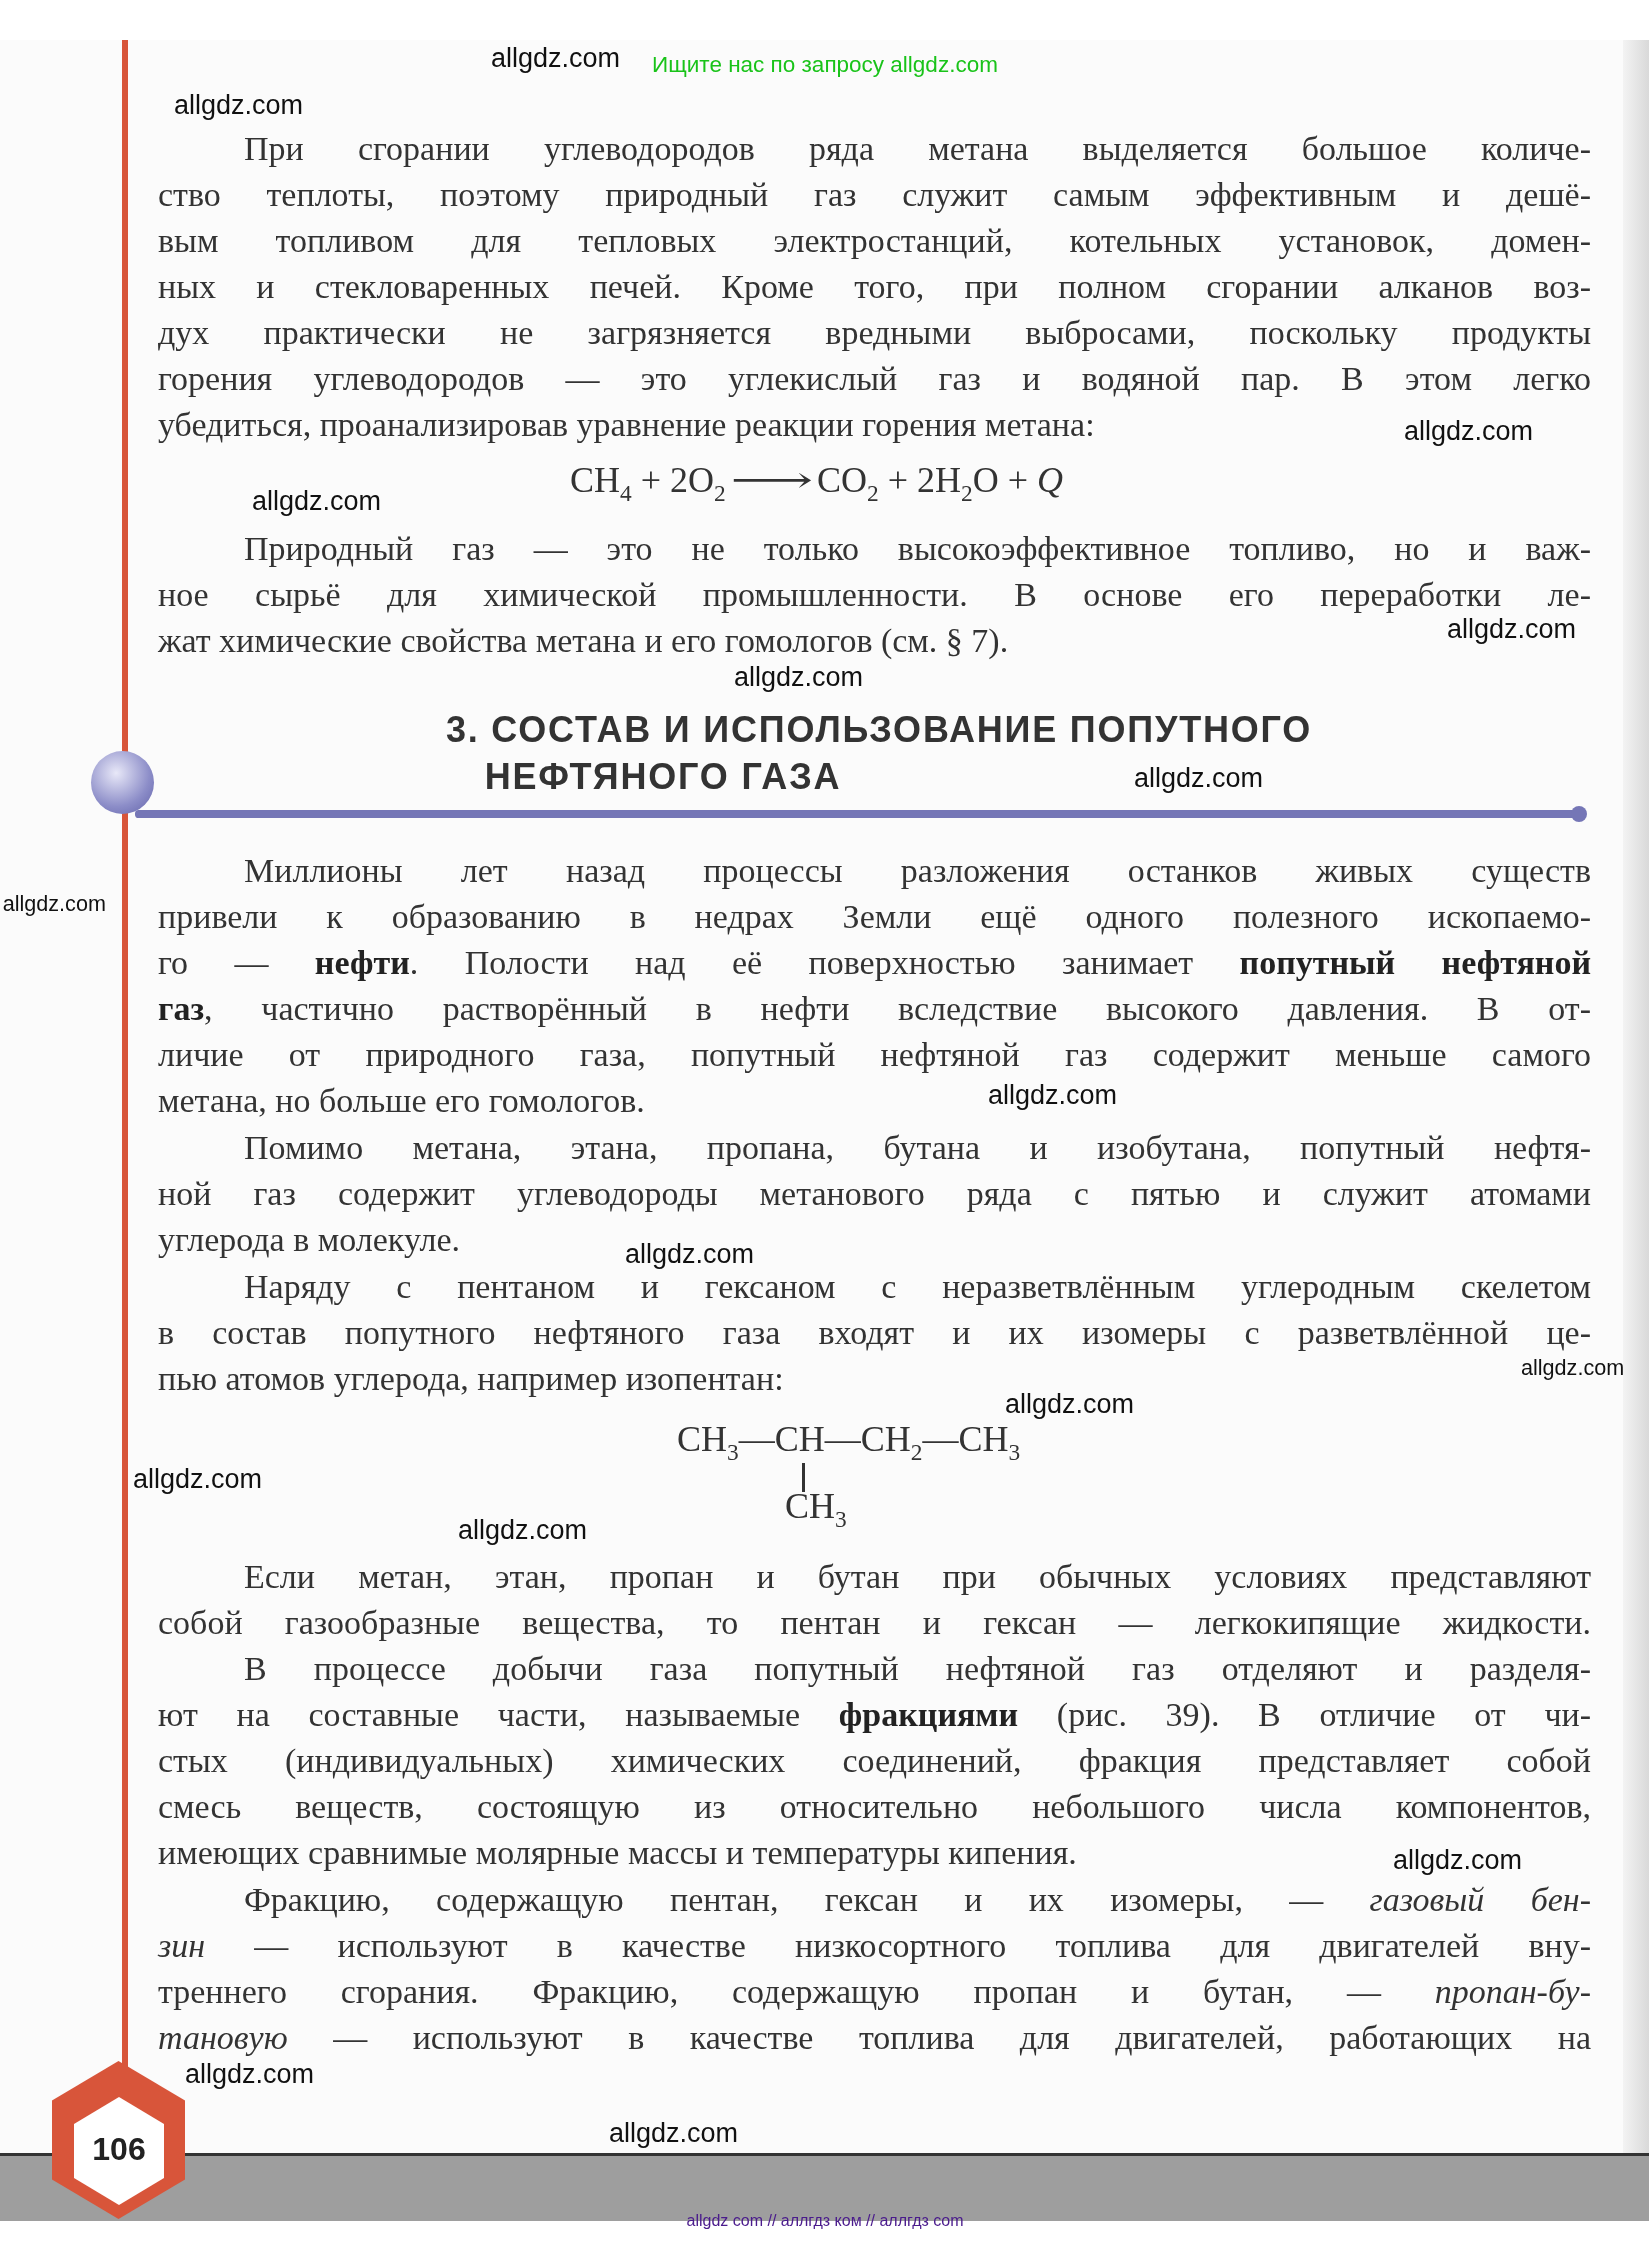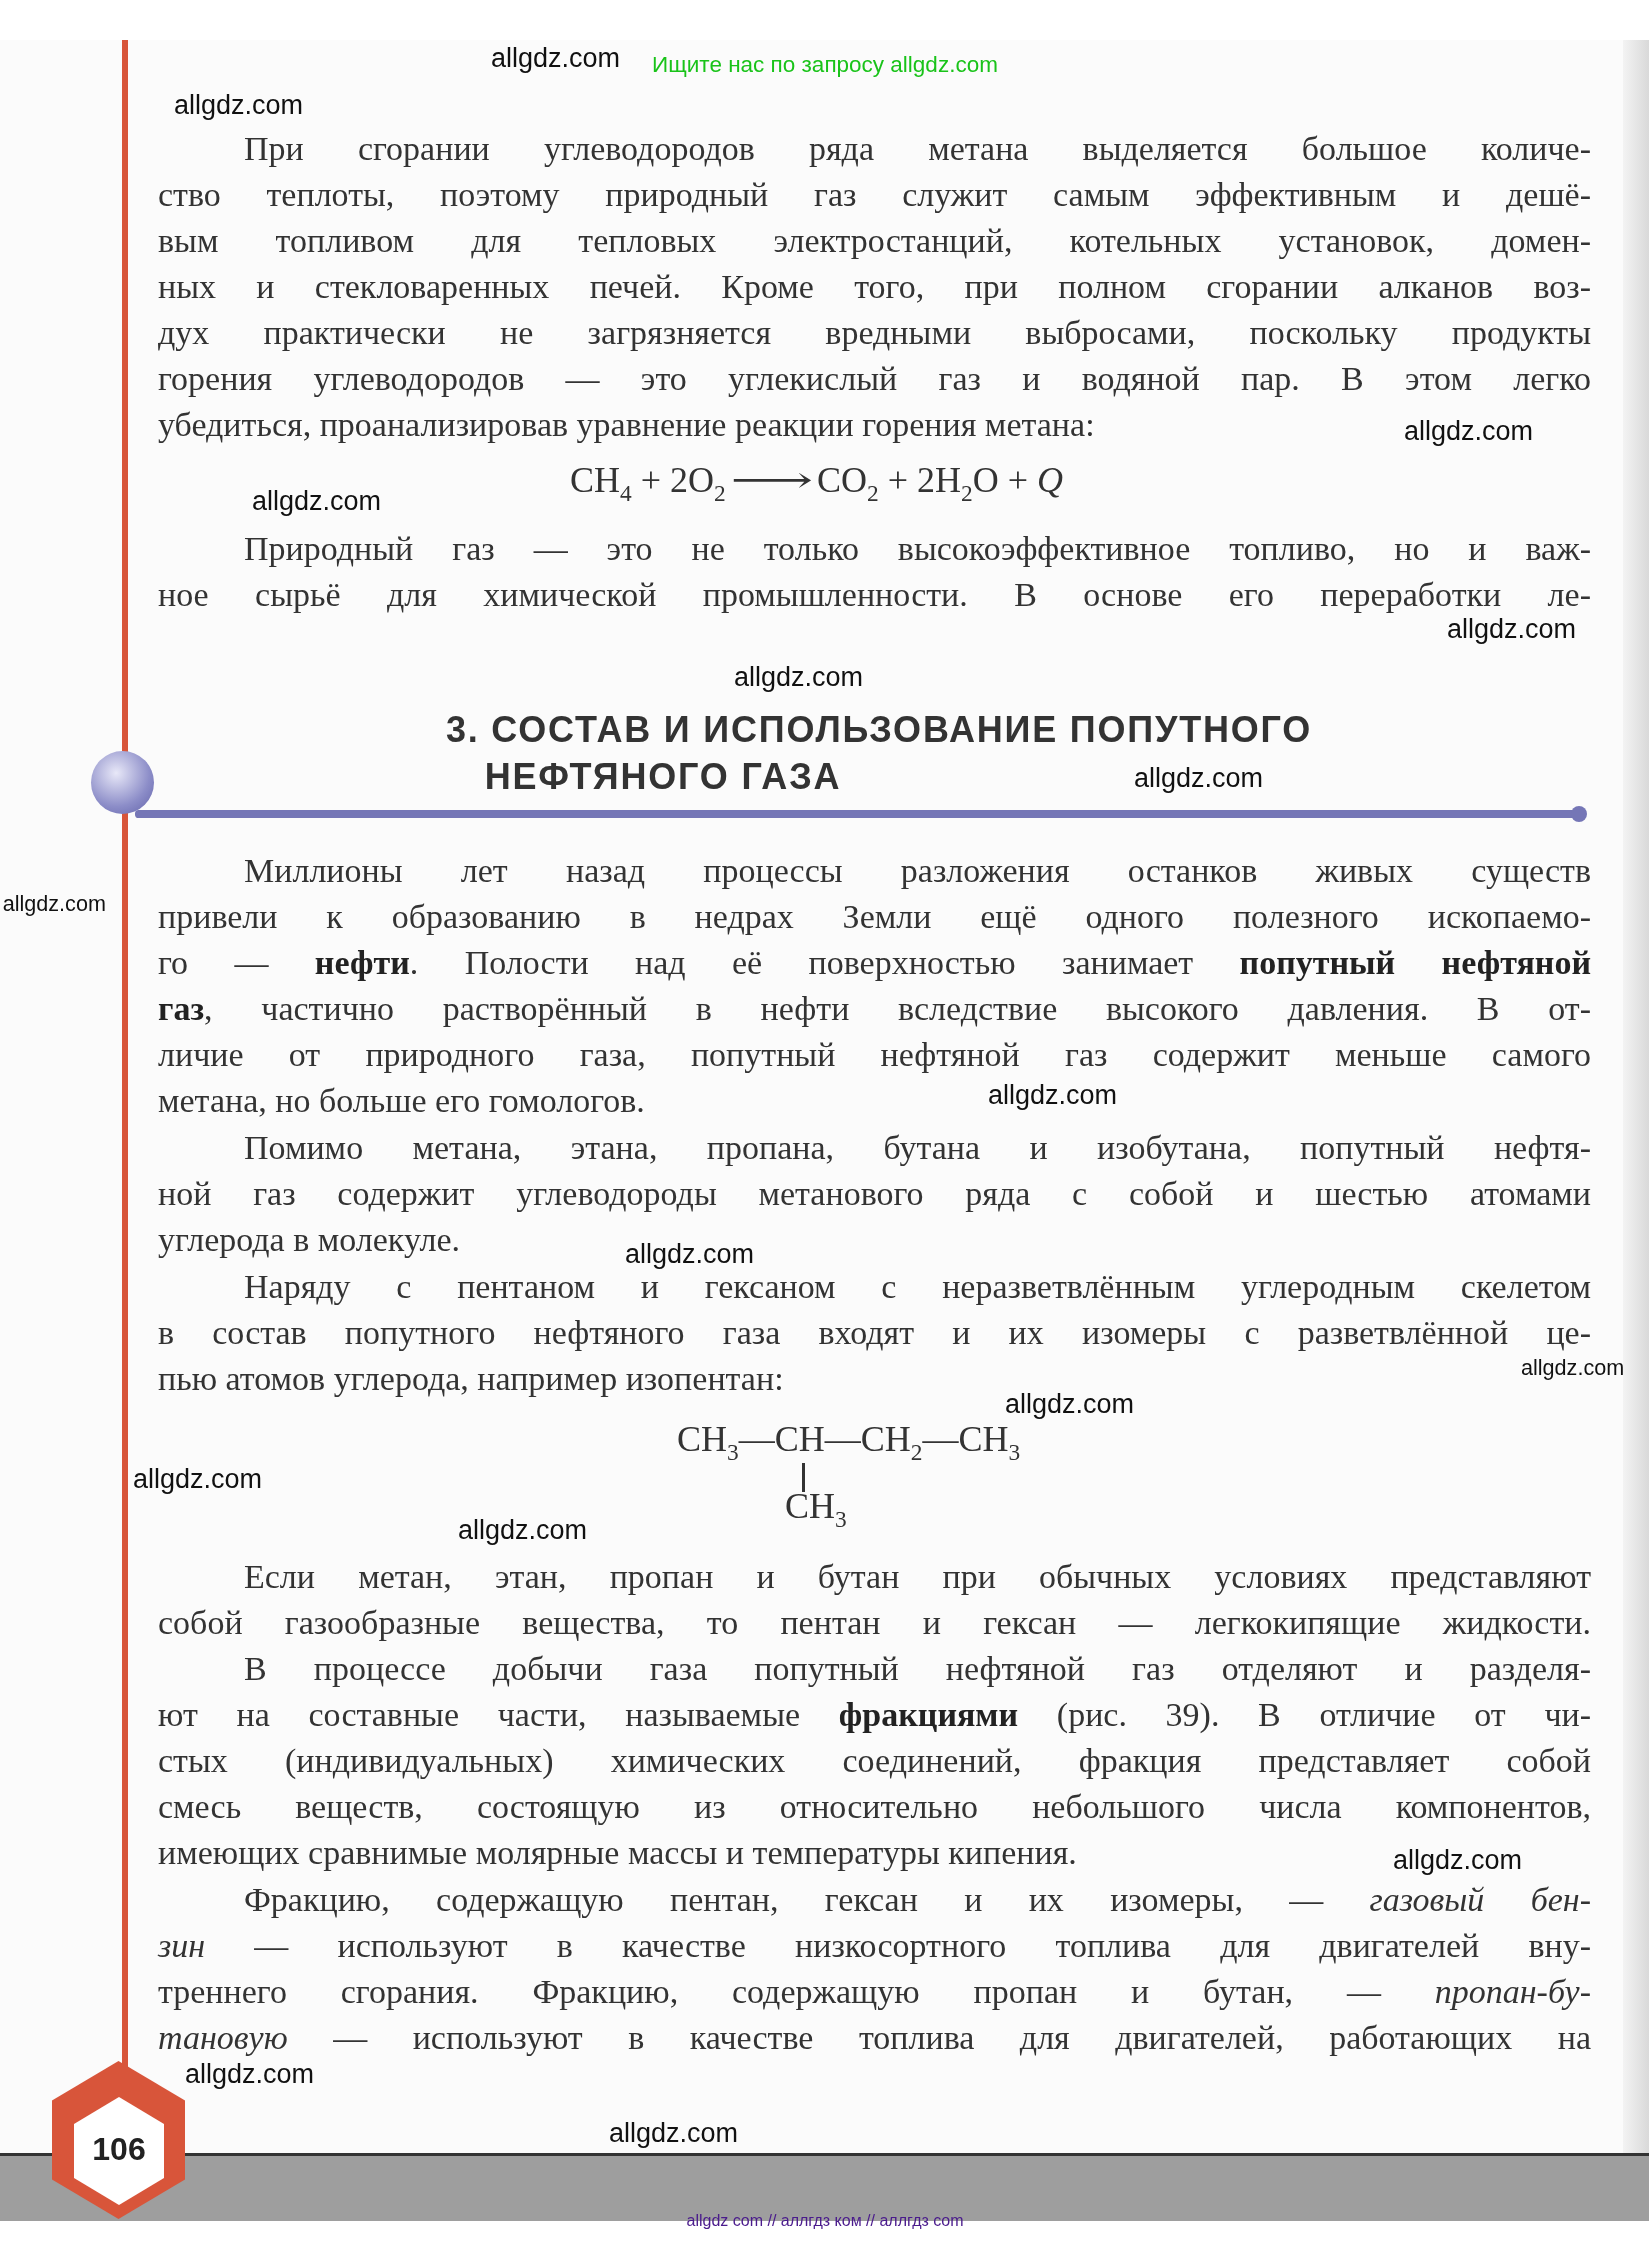--- a/index.html
+++ b/index.html
@@ -71,40 +71,41 @@
 
 <div class="eq" style="left:570px;top:459px">
   <span>CH</span><sub>4</sub><span> + 2O</span><sub>2</sub>
   <span style="display:inline-block;margin:0 10.8px;transform:scaleX(1.6)">⟶</span>
   <span>CO</span><sub>2</sub><span> + 2H</span><sub>2</sub><span>O + </span><i>Q</i>
 </div>
 
 <div class="txt" style="top:526px">
   <span class="line ind">Природный газ — это не только высокоэффективное топливо, но и важ-</span>
   <span class="line">ное сырьё для химической промышленности. В основе его переработки ле-</span>
+  <span class="line last">жат химические свойства метана и его гомологов (см. § 7).</span>
 </div>
 
 <div class="sphere"></div>
 <div class="heading" style="top:709px;padding-left:54px">3. СОСТАВ И ИСПОЛЬЗОВАНИЕ ПОПУТНОГО</div>
 <div class="heading" style="top:756px;left:-162px">НЕФТЯНОГО ГАЗА</div>
 <div class="hline"></div>
 <div class="hdot"></div>
 
 <div class="txt" style="top:848px">
   <span class="line ind">Миллионы лет назад процессы разложения останков живых существ</span>
   <span class="line">привели к образованию в недрах Земли ещё одного полезного ископаемо-</span>
   <span class="line"><span>го — </span><b>нефти</b><span>. Полости над её поверхностью занимает </span><b>попутный нефтяной</b></span>
   <span class="line"><b>газ</b><span>, частично растворённый в нефти вследствие высокого давления. В от-</span></span>
   <span class="line">личие от природного газа, попутный нефтяной газ содержит меньше самого</span>
   <span class="line last">метана, но больше его гомологов.</span>
 </div>
 
 <div class="txt" style="top:1125px">
   <span class="line ind">Помимо метана, этана, пропана, бутана и изобутана, попутный нефтя-</span>
-  <span class="line">ной газ содержит углеводороды метанового ряда с собой и шестью атомами</span>
+  <span class="line">ной газ содержит углеводороды метанового ряда с пятью и служит атомами</span>
   <span class="line last">углерода в молекуле.</span>
 </div>
 
 <div class="txt" style="top:1264px">
   <span class="line ind">Наряду с пентаном и гексаном с неразветвлённым углеродным скелетом</span>
   <span class="line">в состав попутного нефтяного газа входят и их изомеры с разветвлённой це-</span>
   <span class="line last">пью атомов углерода, например изопентан:</span>
 </div>
 
 <div class="struct">

